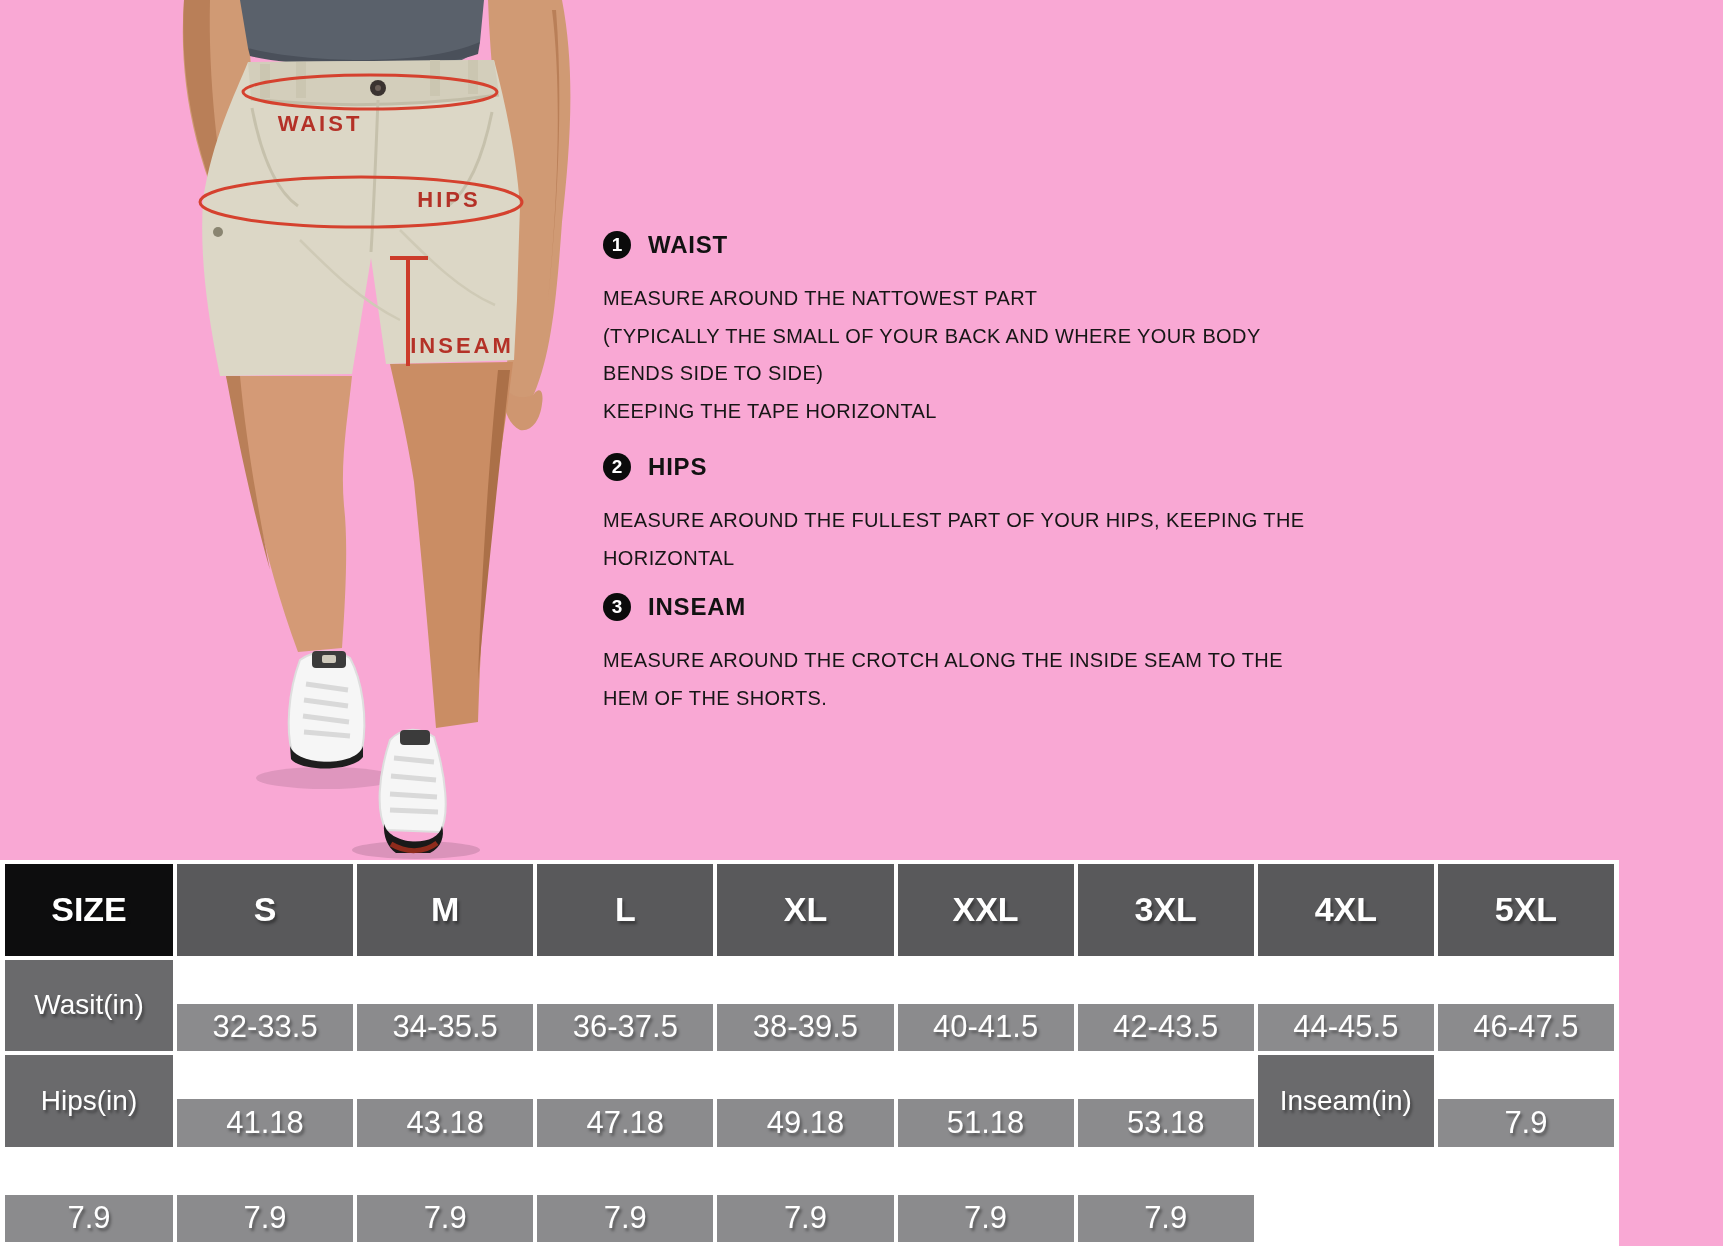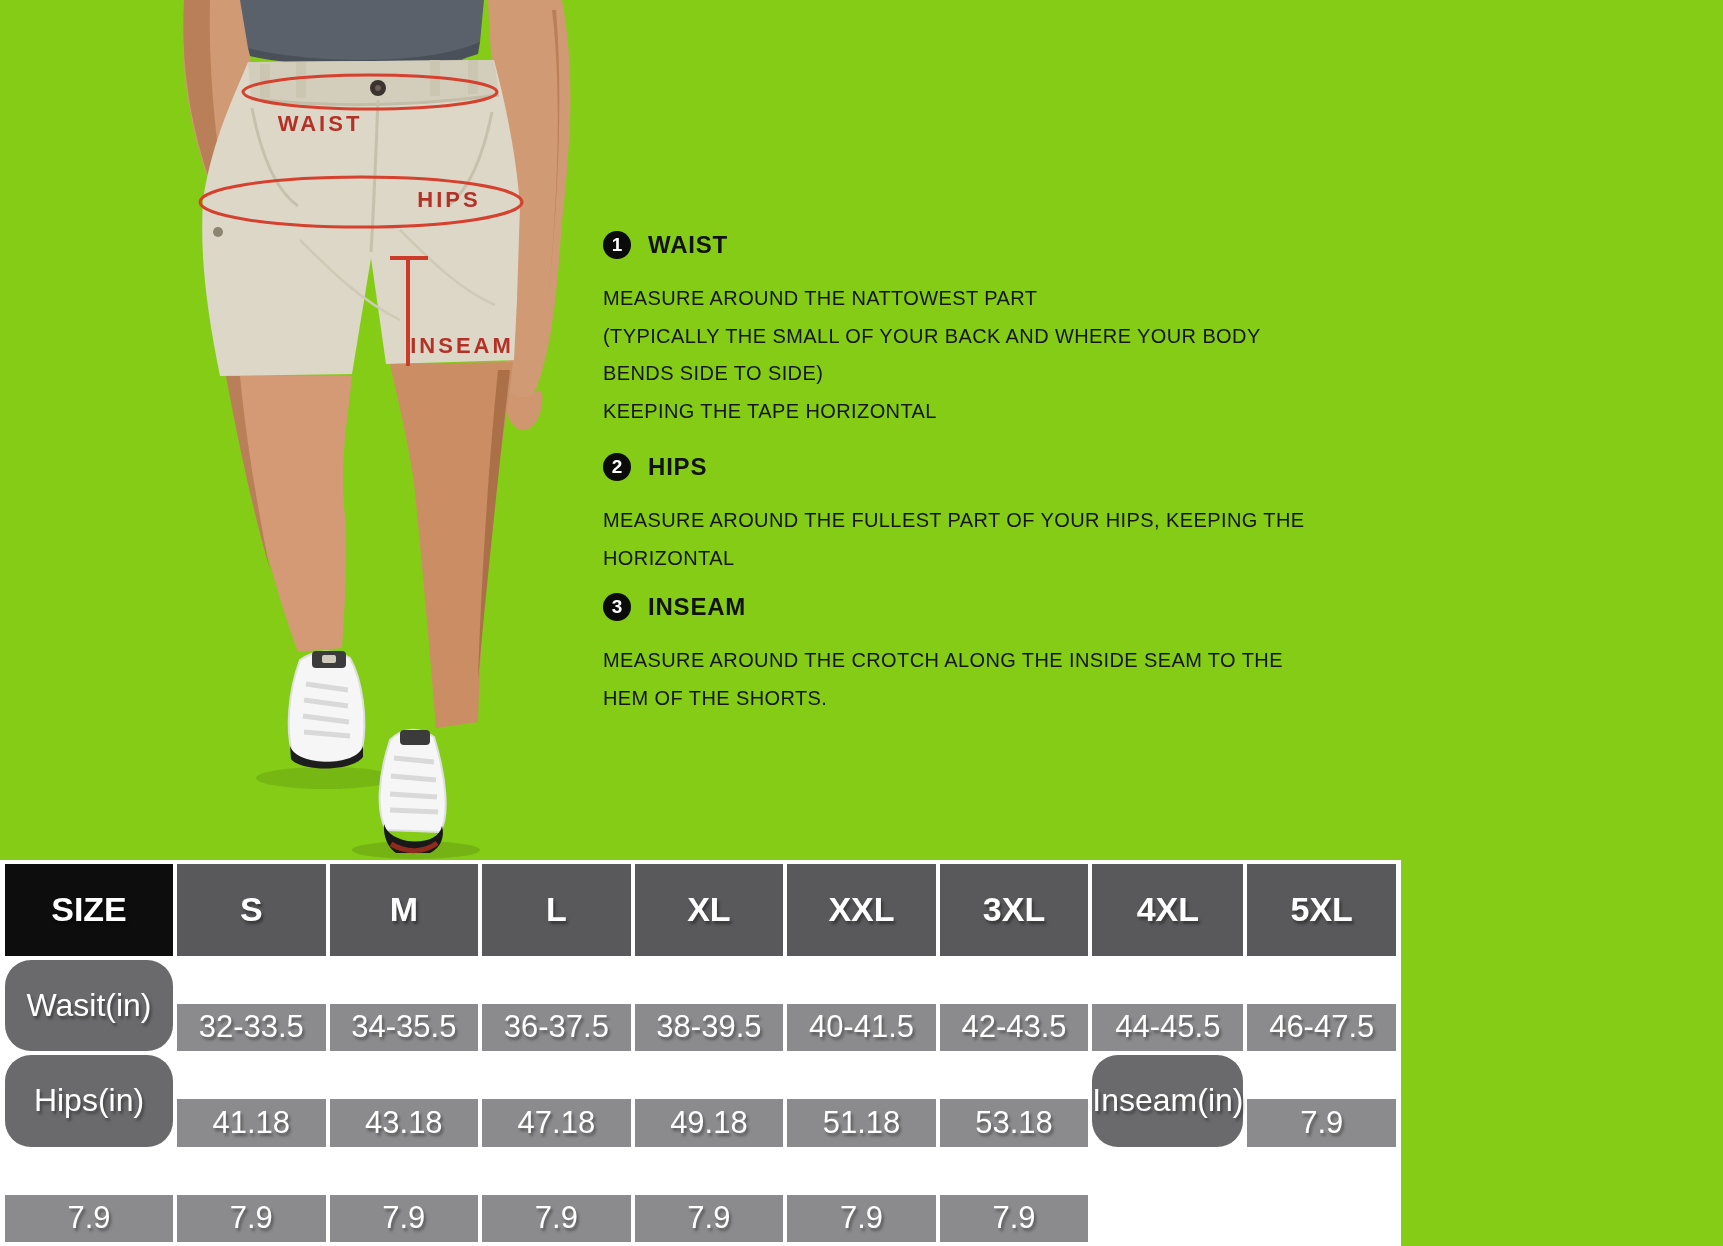--- a/index.html
+++ b/index.html
@@ -1,17 +1,17 @@
 <!DOCTYPE html>
 <html><head>
 <meta charset="utf-8">
 <style>
   html,body{margin:0;padding:0;background:#ffffff;}
   .canvas{
-    position:relative;width:1723px;height:1246px;background:#84cc16;
+    position:relative;width:1723px;height:1246px;background:#f9a8d4;
     overflow:hidden;font-family:"Liberation Sans", sans-serif;
   }
   
   .figure{position:absolute;left:100px;top:0;width:500px;height:860px;}
   
   .instructions{position:absolute;left:603px;top:0;width:780px;height:780px;}
   .sec{position:absolute;left:0;width:780px;}
   .sec1{top:230px}.sec2{top:452px}.sec3{top:592px}
   .sec-head{display:flex;align-items:center;gap:17px;height:30px;}
   .bullet{
@@ -19,33 +19,33 @@
     font-size:19px;font-weight:700;display:flex;align-items:center;justify-content:center;
     flex:0 0 auto;
   }
   .sec-title{font-size:24px;font-weight:700;color:#121212;letter-spacing:.8px;}
   .sec-body{
     margin-top:20px;font-size:20px;line-height:37.5px;color:#161616;
     white-space:pre-line;letter-spacing:.4px;
   }
   
   .size-table{
-    position:absolute;left:0;top:860px;width:1401px;height:386px;
+    position:absolute;left:0;top:860px;width:1619px;height:386px;
     background:#ffffff;display:grid;
     grid-template-columns:168px repeat(8,1fr);
     grid-template-rows:repeat(4,1fr);
     gap:4px;padding:4px 5px;box-sizing:border-box;
   }
   .cell{
     display:flex;align-items:center;justify-content:center;color:#ffffff;
     font-size:31px;text-shadow:2px 3px 3px rgba(0,0,0,.38);
   }
   .cell.head{background:#59595b;font-weight:700;font-size:34px;}
   .cell.head.size{background:#0d0d0e;}
-  .cell.label{background:#6a6a6c;font-size:32px;border-radius:26px;}
+  .cell.label{background:#6a6a6c;font-size:28px;}
   .cell.data{background:#8b8b8d;font-size:31px;margin-top:44px;}
 </style>
 </head>
 <body>
 
 <div class="canvas">
 
   <svg class="figure" viewBox="0 0 500 860" width="500" height="860" xmlns="http://www.w3.org/2000/svg">
 
     <ellipse cx="226" cy="778" rx="70" ry="11" fill="rgba(0,0,0,0.10)"></ellipse>

